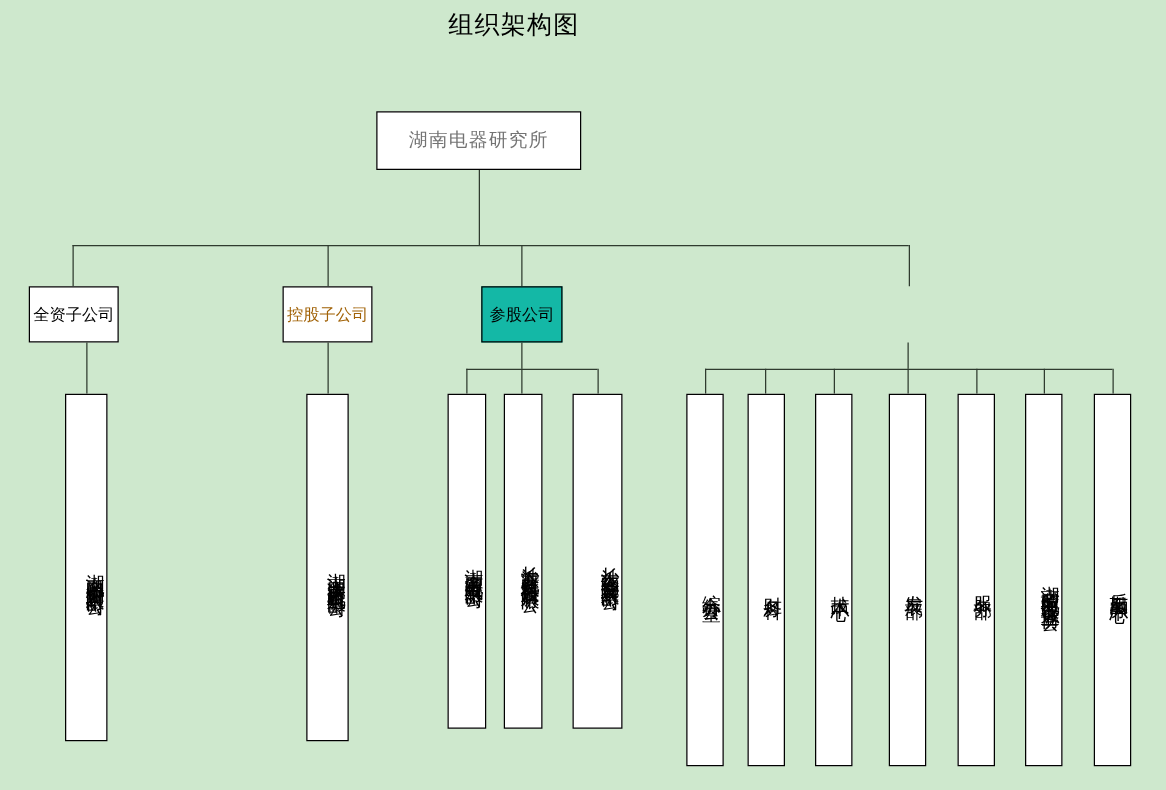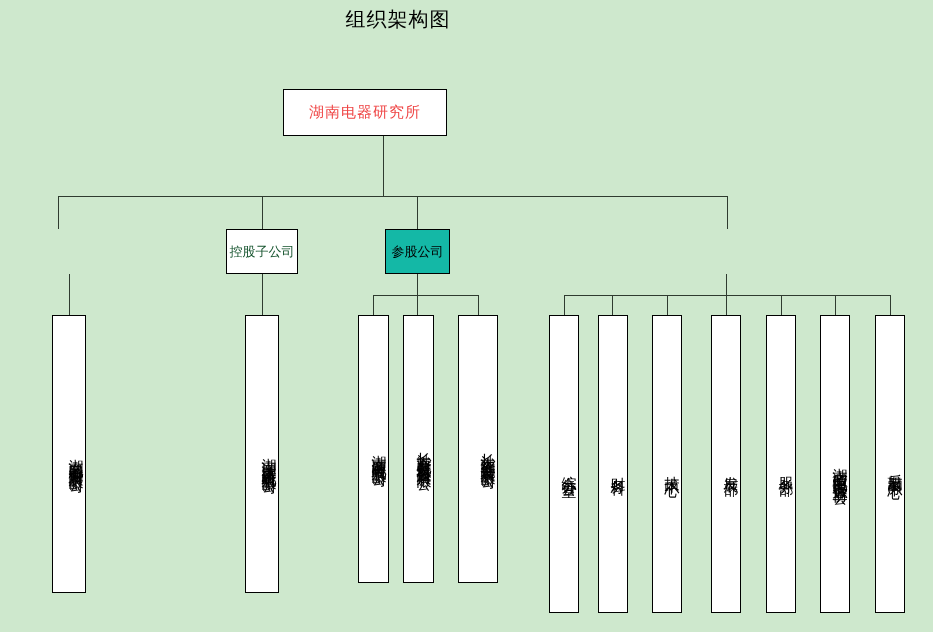--- a/index.html
+++ b/index.html
@@ -14,21 +14,21 @@
     font-family: "DejaVu Sans", "Liberation Sans", sans-serif;
     overflow: hidden;
   }
   #chart-root {
     position: relative;
     width: 933px;
     height: 632px;
   }
   #chart-title {
     position: absolute;
-    left: 5px;
+    left: 18px;
     top: 6px;
     width: 786px;
     text-align: center;
     font-size: 20px;
     color: #000;
     letter-spacing: 1px;
     white-space: nowrap;
   }
   
   .line {
@@ -72,35 +72,38 @@
     display: block;
   }
 </style>
 </head>
 <body style="background: rgb(206, 232, 205);">
 
 <div id="chart-root">
 
   <div id="chart-title">组织架构图</div>
 
-  <div class="node horiz" style="left: 283px; top: 89px; width: 164px; height: 47px; background-color: rgb(255, 255, 255); border-color: rgb(0, 0, 0); color: #ef4444; font-family: Liberation Serif, serif;">
+  <div class="node horiz" style="left: 301px; top: 89px; width: 164px; height: 47px; background-color: rgb(255, 255, 255); border-color: rgb(0, 0, 0); color: #737373; font-family: Liberation Serif, serif;">
     <span>湖南电器研究所</span>
   </div>
 
   <div class="line v" style="left: 383px; top: 136px; width: 1px; height: 60px; background: rgb(47, 59, 47);"></div>
 
   <div class="line h" style="left: 58px; top: 196px; width: 669px; height: 1px; background: rgb(47, 59, 47);"></div>
 
   <div class="line v" style="left: 58px; top: 196px; width: 1px; height: 33px; background: rgb(47, 59, 47);"></div>
   <div class="line v" style="left: 262px; top: 196px; width: 1px; height: 33px; background: rgb(47, 59, 47);"></div>
   <div class="line v" style="left: 417px; top: 196px; width: 1px; height: 33px; background: rgb(47, 59, 47);"></div>
   <div class="line v" style="left: 727px; top: 196px; width: 1px; height: 33px; background: rgb(47, 59, 47);"></div>
 
+  <div class="node horiz" style="left: 23px; top: 229px; width: 72px; height: 45px; font-size: 13px; letter-spacing: 0px; background-color: rgb(255, 255, 255); border-color: rgb(0, 0, 0); color: rgb(0, 0, 0);">
+    <span>全资子公司</span>
+  </div>
 
-  <div class="node horiz" style="left: 226px; top: 229px; width: 72px; height: 45px; font-size: 13px; letter-spacing: 0px; background-color: rgb(255, 255, 255); border-color: rgb(0, 0, 0); color: #14532d;">
+  <div class="node horiz" style="left: 226px; top: 229px; width: 72px; height: 45px; font-size: 13px; letter-spacing: 0px; background-color: rgb(255, 255, 255); border-color: rgb(0, 0, 0); color: #a16207;">
     <span>控股子公司</span>
   </div>
 
   <div class="node horiz" style="left: 385px; top: 229px; width: 65px; height: 45px; font-size: 13px; letter-spacing: 0px; background-color: #14b8a6; border-color: rgb(0, 0, 0); color: rgb(0, 0, 0);">
     <span>参股公司</span>
   </div>
 
 
   <div class="line v" style="left: 69px; top: 274px; width: 1px; height: 41px; background: rgb(47, 59, 47);"></div>
   <div class="node vert" style="left: 52px; top: 315px; width: 34px; height: 278px; background-color: rgb(255, 255, 255); border-color: rgb(0, 0, 0); color: rgb(0, 0, 0);">

